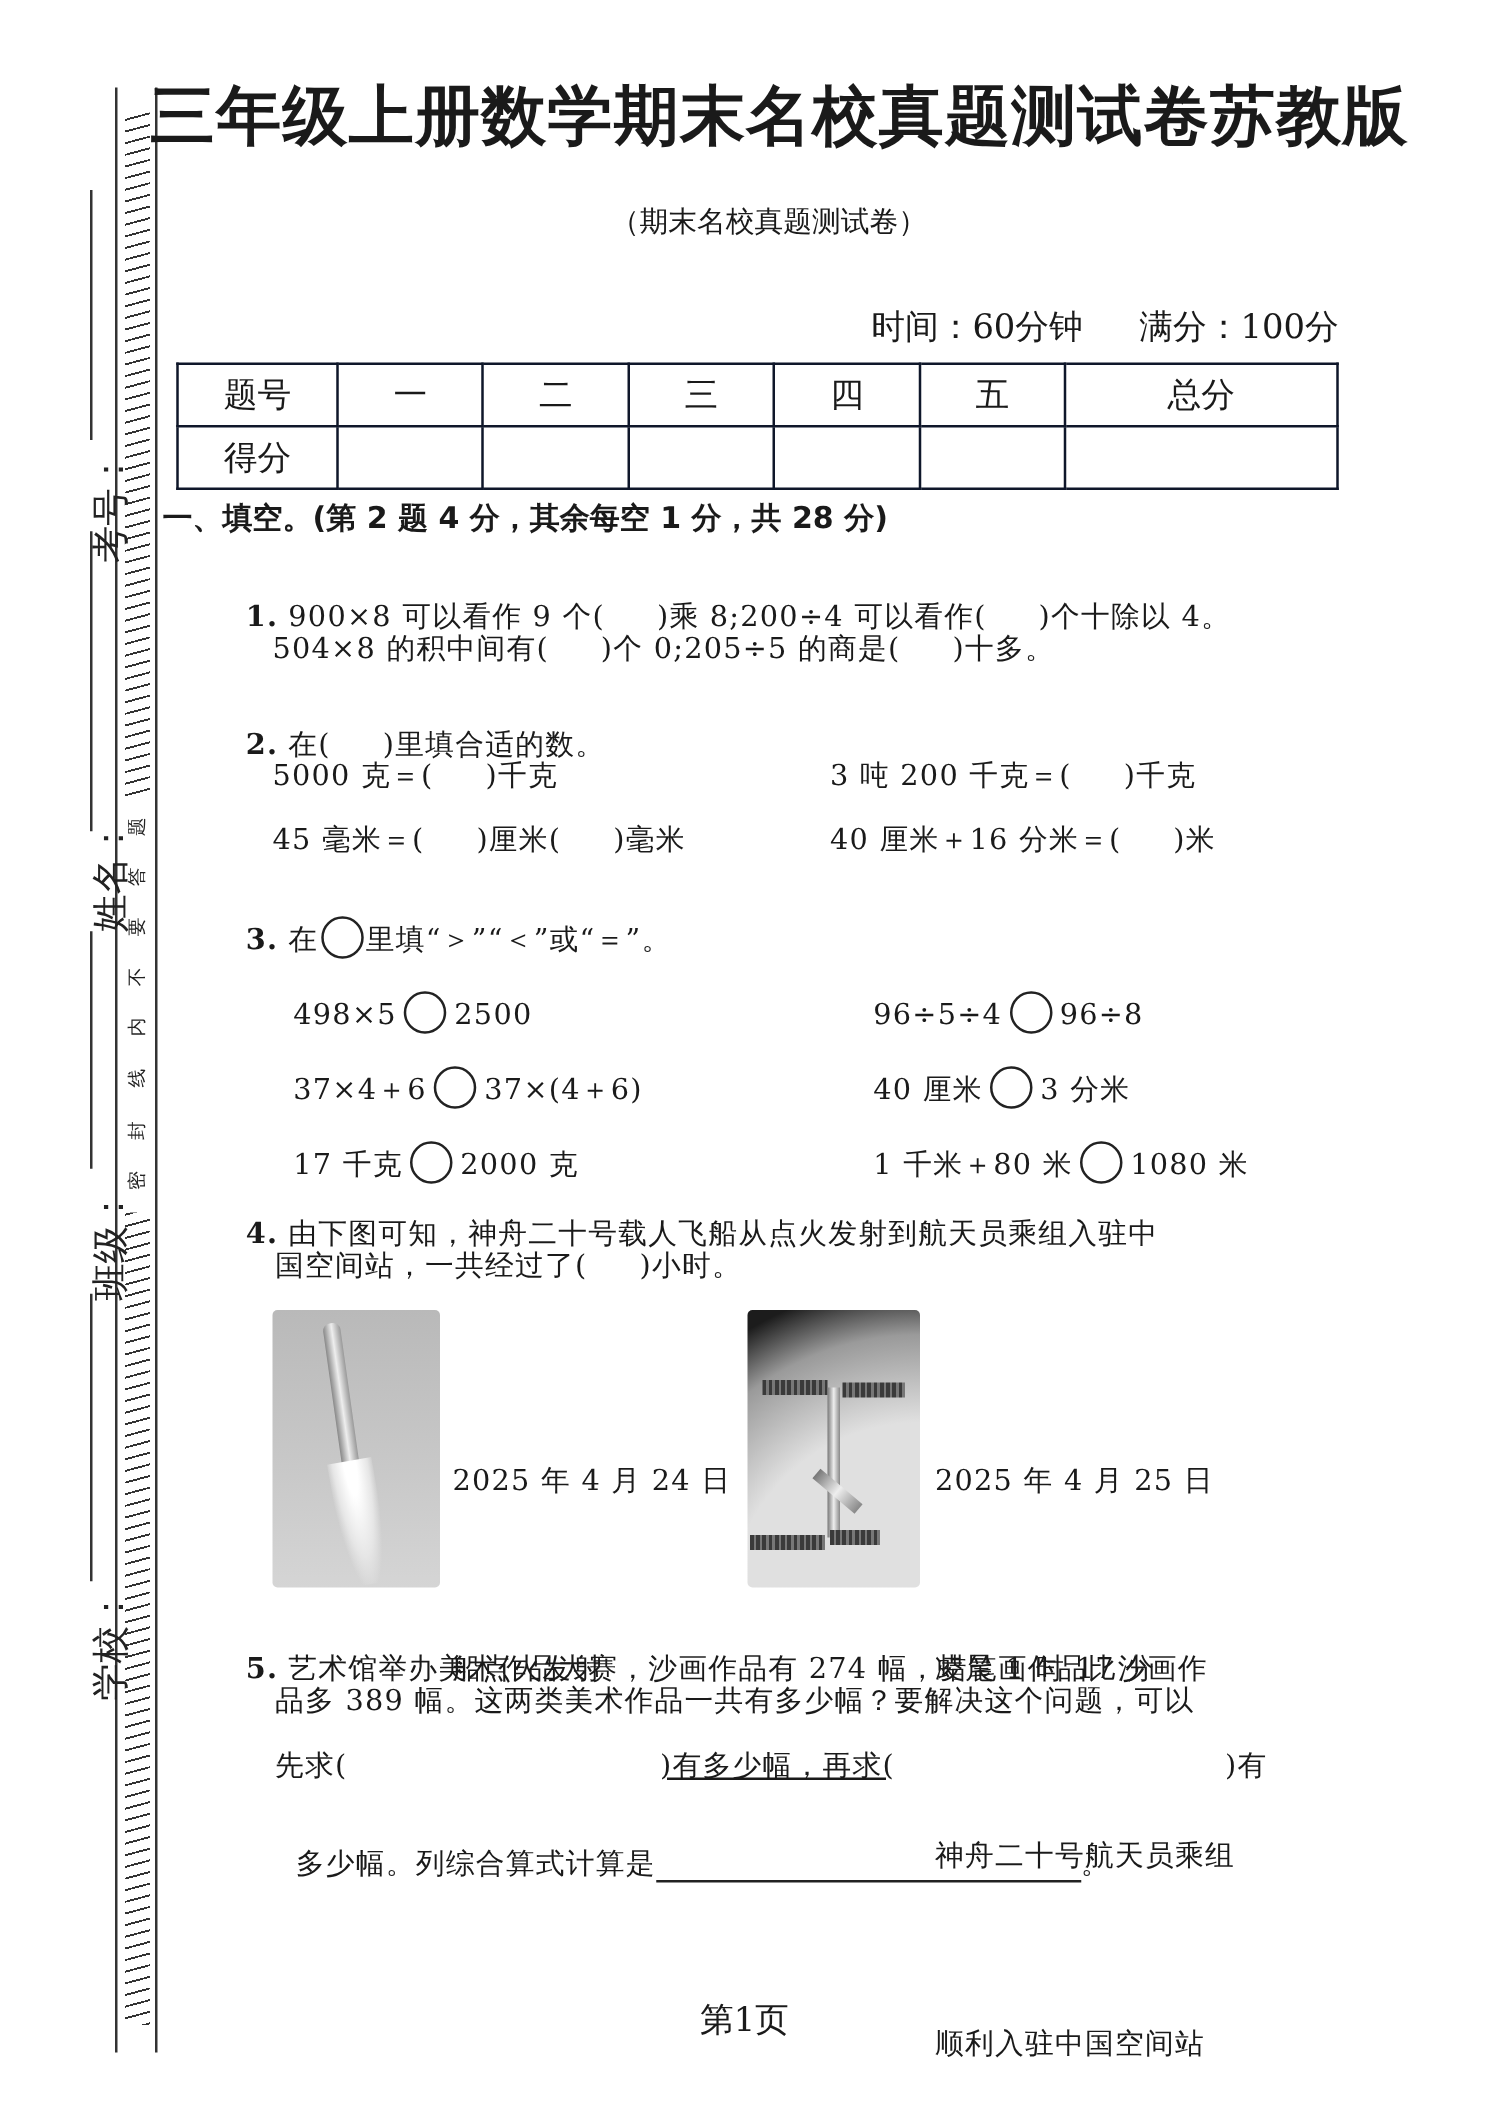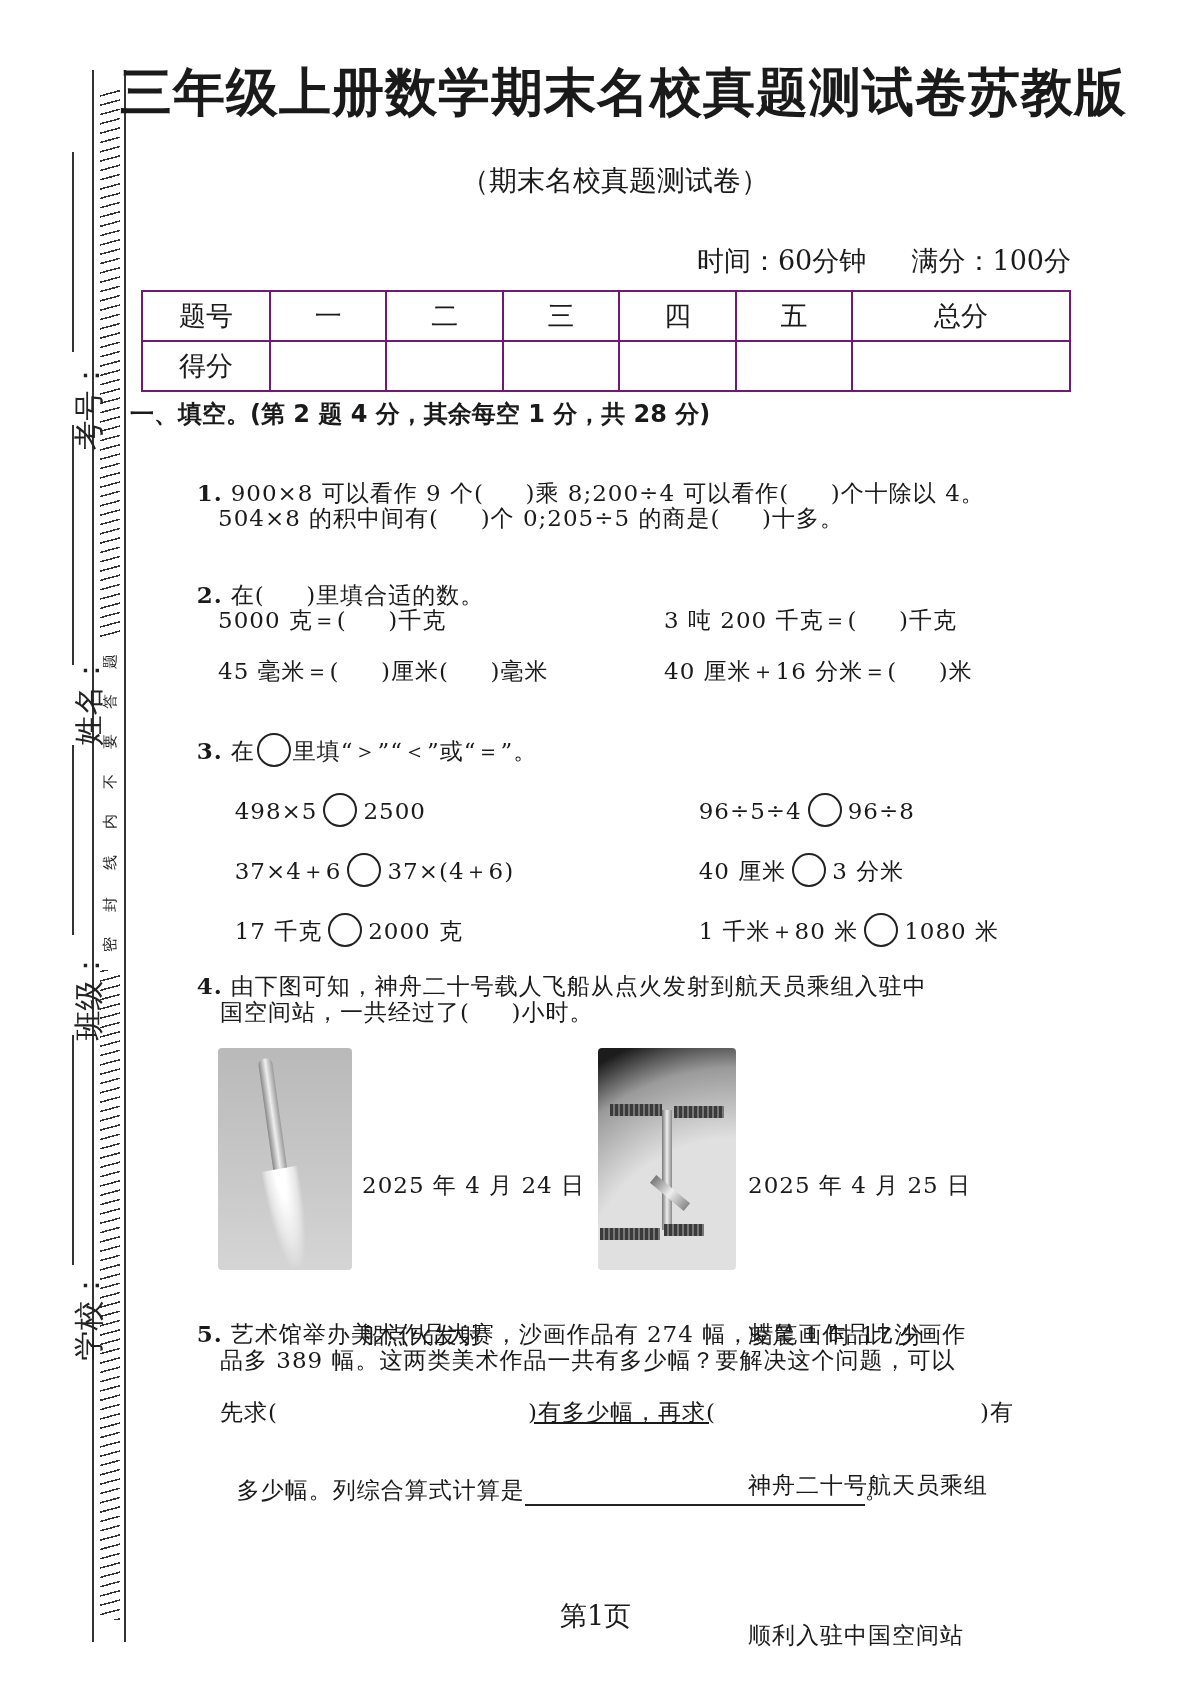--- a/index.html
+++ b/index.html
@@ -13,26 +13,26 @@
     background: repeating-linear-gradient(165deg, transparent 0 5px, #333 5px 6.5px, transparent 6.5px 9px); }
   .hatch-gap { position: absolute; left: 98px; width: 24px; background: #fff; }
   .seal-char { position: absolute; left: 101px; width: 18px; font-size: 15px; text-align: center;
     font-family: "DejaVu Sans", sans-serif; transform: rotate(-90deg); color: #222; }
   .side-label { position: absolute; left: 44px; font-size: 30px; transform: rotate(-90deg);
     transform-origin: center; font-family: "DejaVu Sans", sans-serif; color: #222; width: 90px; text-align:center; }
   .side-rule { position: absolute; left: 72px; width: 2px; background: #333; }
 
   .title { left: 120px; top: 58px; width: 990px; text-align: center; font-size: 52px; font-weight: 700;
     font-family: "DejaVu Sans", sans-serif; letter-spacing: 1px; white-space: nowrap; }
-  .subtitle { left: 120px; top: 162px; width: 990px; text-align: center; font-size: 28px;
+  .subtitle { left: 120px; top: 162px; width: 990px; text-align: center; font-size: 23px;
     font-family: Liberation Serif, serif; }
   .meta { right: 120px; top: 243px; font-size: 27px; }
 
   table.score { position: absolute; left: 141px; top: 290px; width: 930px; border-collapse: collapse; }
-  table.score td { border: 2px solid #701a75; height: 46px; text-align: center; font-size: 27px; }
+  table.score td { border: 2px solid #0f172a; height: 46px; text-align: center; font-size: 27px; }
   table.score td.h { width: 124px; }
 
   .section { left: 130px; top: 398px; font-size: 24px; font-weight: 700; font-family: "DejaVu Sans", sans-serif; }
   .line { position: absolute; font-size: 23px; white-space: pre; letter-spacing: 1px; }
   .qn { font-weight: 700; font-family: "DejaVu Serif", serif; margin-right: 8px; }
   .circ { display: inline-block; width: 30px; height: 30px; border: 2px solid #222; border-radius: 50%;
     vertical-align: middle; margin: 0 6px; position: relative; top: -3px; }
   .blank-line { display: inline-block; width: 340px; border-bottom: 2px solid #222; height: 24px; vertical-align: bottom; }
 
   .img-box { position: absolute; border-radius: 4px; overflow: hidden; }

